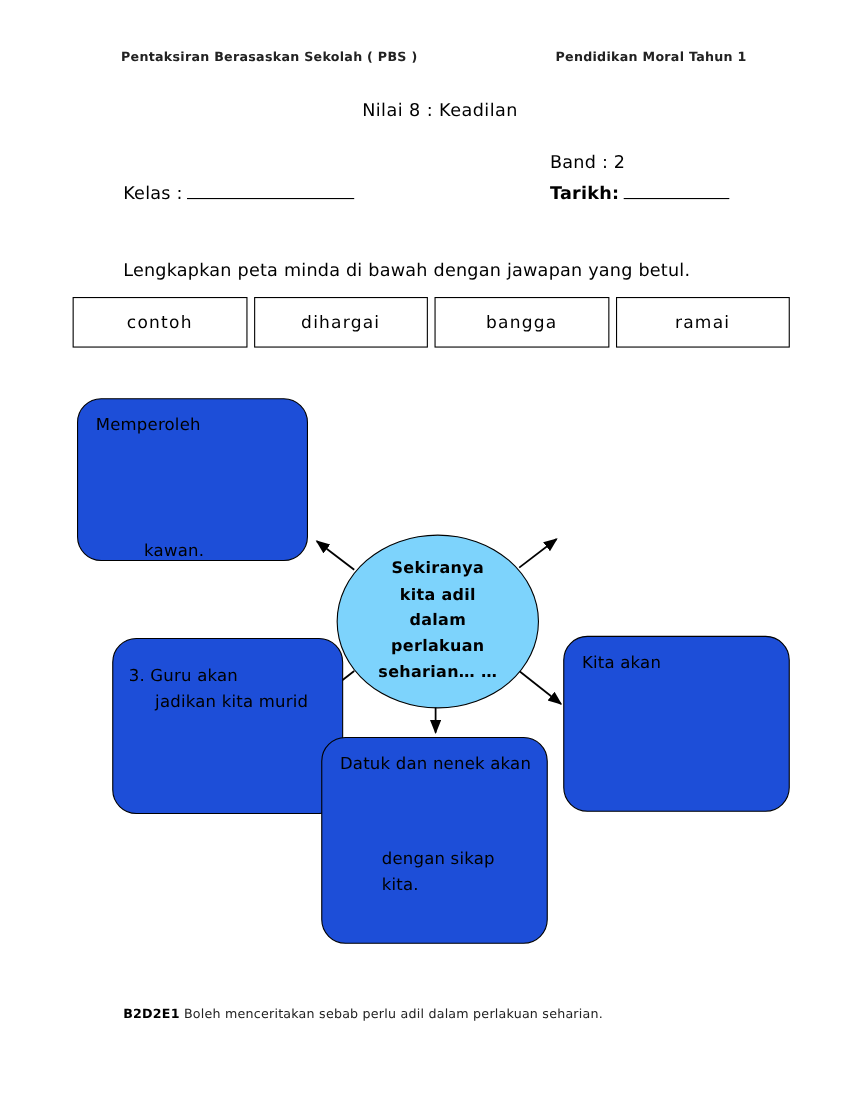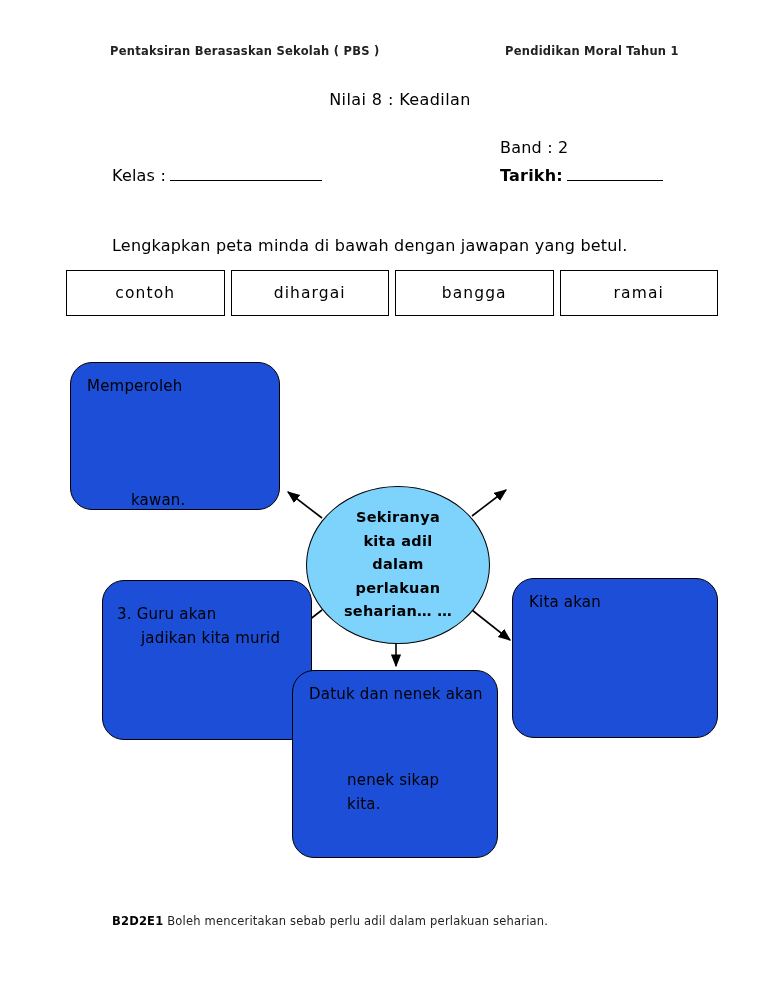--- a/index.html
+++ b/index.html
@@ -249,21 +249,21 @@
       <span class="l1">3. Guru akan</span>
       <span class="l2">jadikan kita murid</span>
     </div>
 
     <div class="node" id="node-br">
       <span class="l1">Kita akan</span>
     </div>
 
     <div class="node" id="node-bc">
       <span class="l1">Datuk dan nenek akan</span>
-      <span class="l2">nenek sikap</span>
+      <span class="l2">dengan sikap</span>
       <span class="l3">kita.</span>
     </div>
 
   </div>
 
   <div class="footer">
     <span class="code">B2D2E1</span><span> Boleh menceritakan sebab perlu adil dalam perlakuan seharian.</span>
   </div>
 
 </div>

